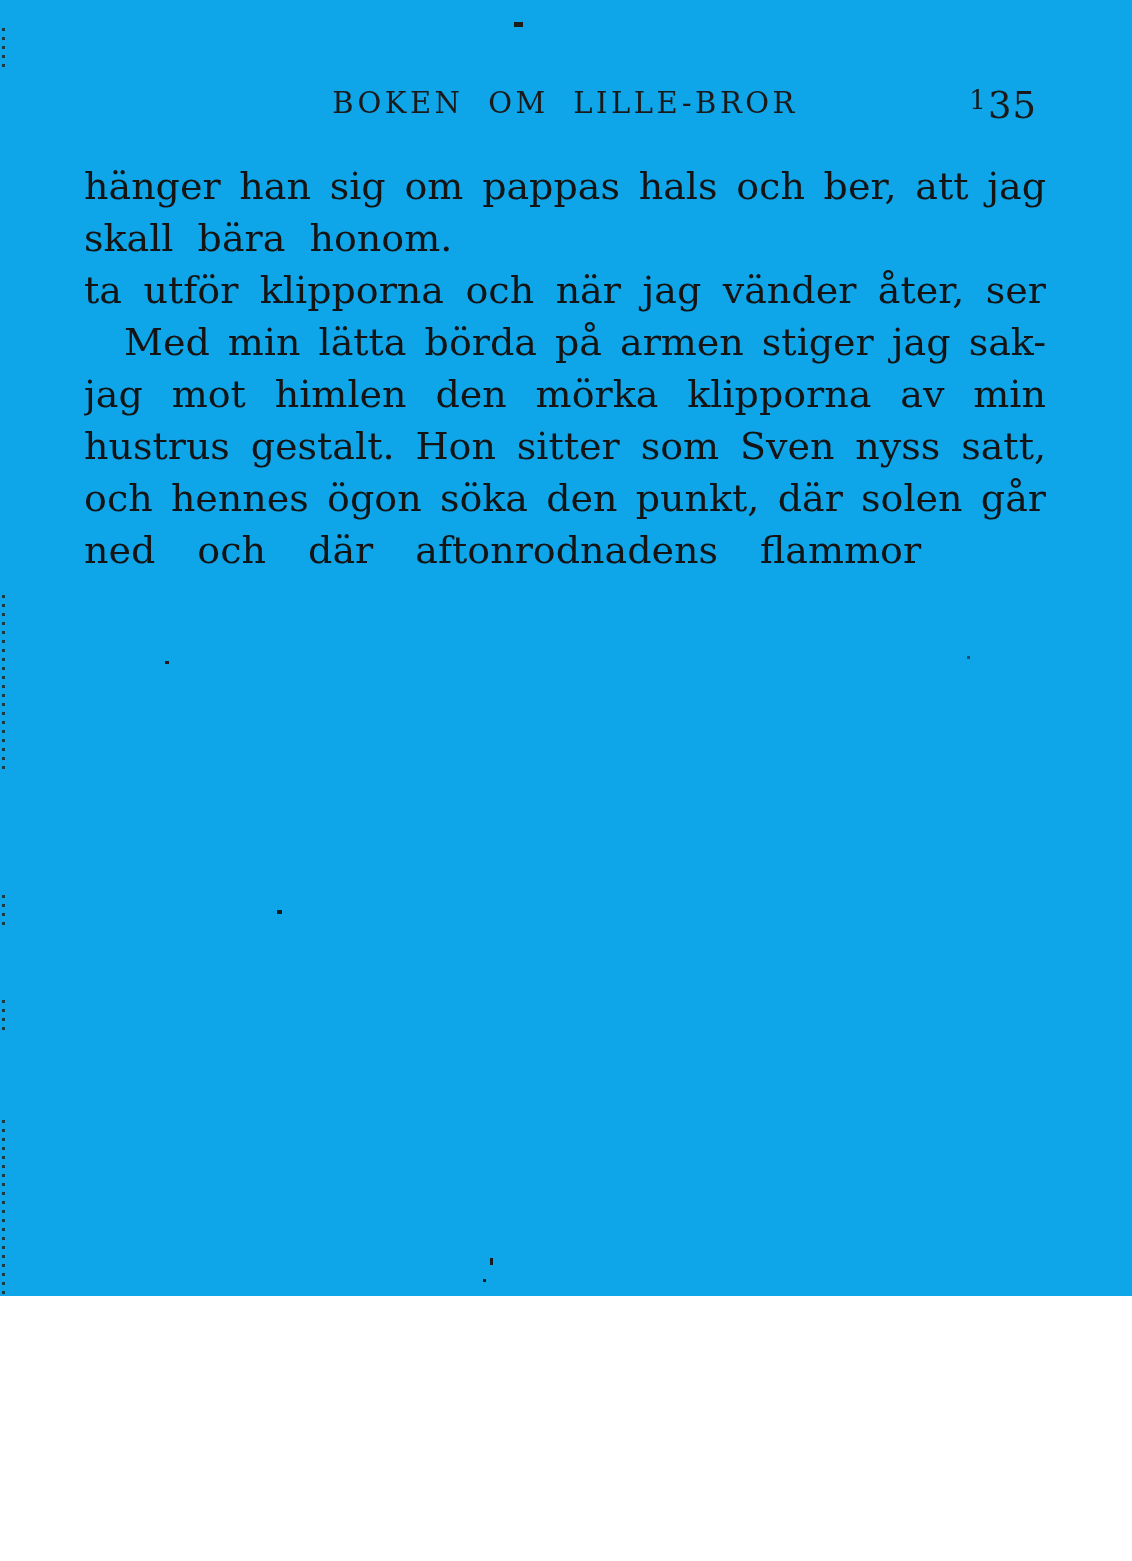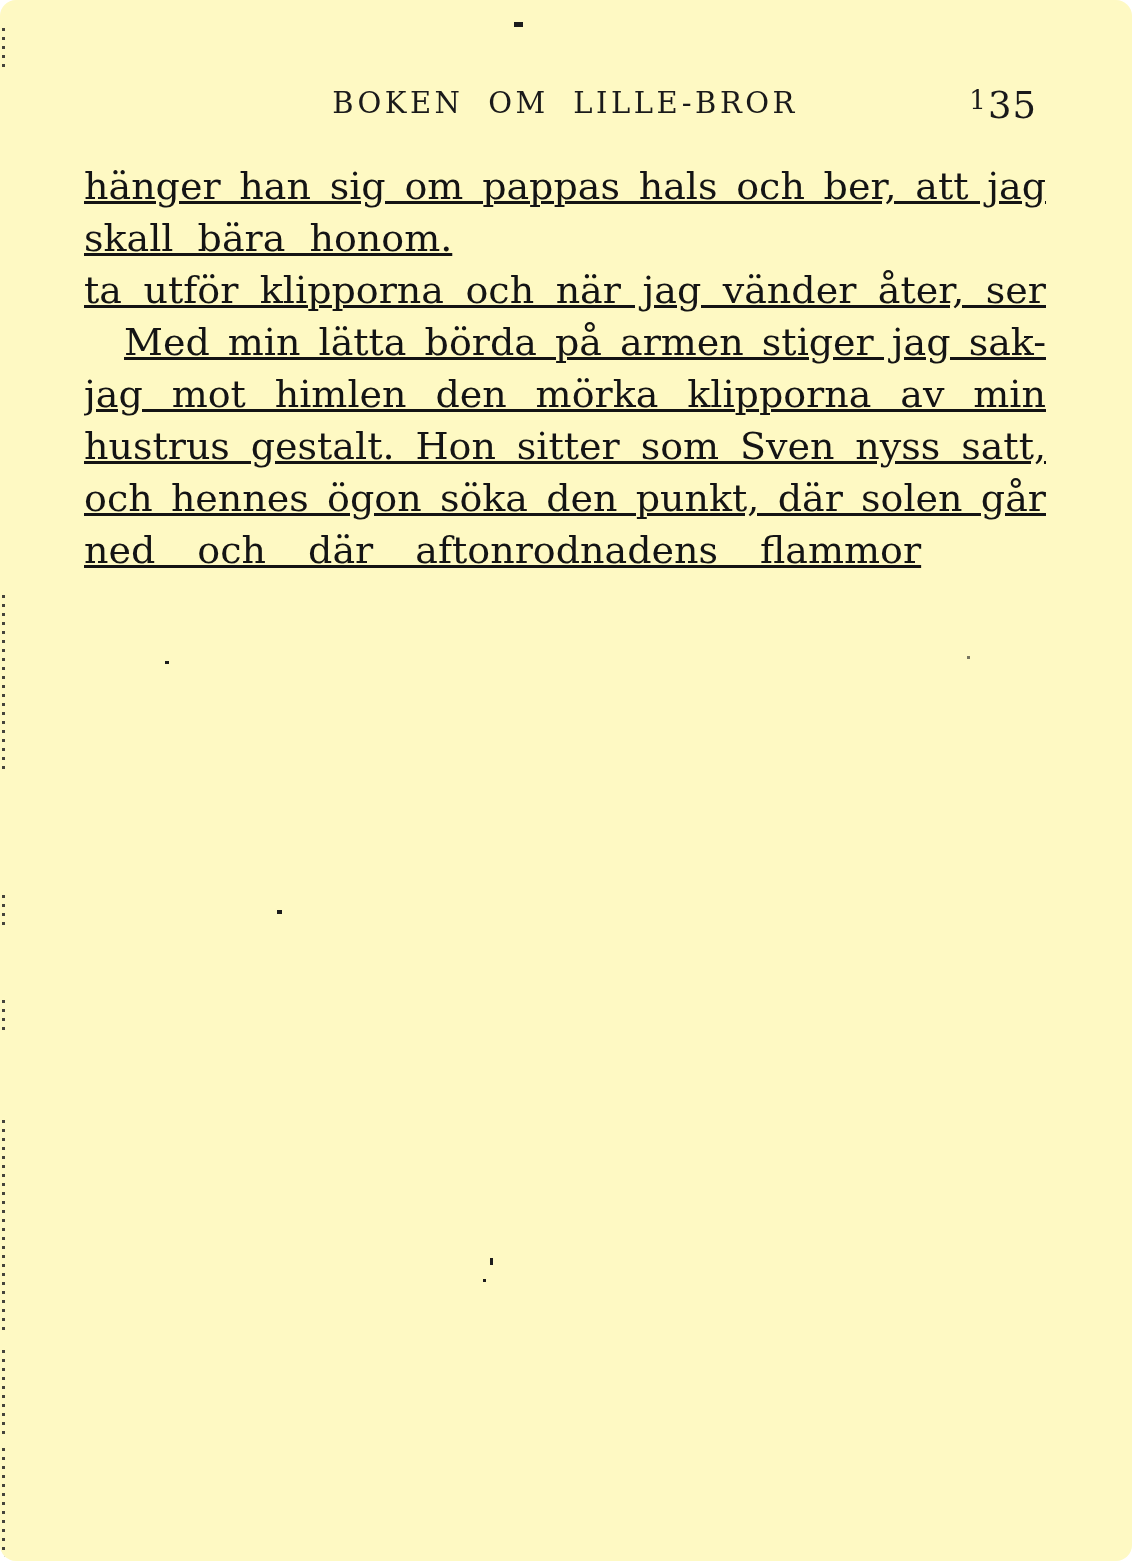--- a/index.html
+++ b/index.html
@@ -1,24 +1,23 @@
 <!DOCTYPE html>
 <html><head>
 <meta charset="utf-8">
 <style>
   html, body { margin: 0; padding: 0; background: #ffffff; }
   .page {
     position: relative;
     width: 1132px;
-    height: 1561px;
-    background: #fef9c3;
+    height: 1296px;
+    background: #0ea5e9;
     overflow: hidden;
     font-family: "DejaVu Serif", "Liberation Serif", serif;
     color: #161616;
-    border-radius: 16px;
   }
 
   
   .running-head {
     position: absolute;
     top: 86px;
     left: 84px;
     width: 962px;
     text-align: center;
     font-size: 29px;
@@ -51,21 +50,20 @@
     width: 962px;
     font-size: 38px;
     line-height: 52px;
     color: #141414;
   }
   .tline {
     text-align: justify;
     text-align-last: justify;
     height: 52px;
     overflow: hidden;
-    text-decoration: underline;
   }
   .tline.indent { text-indent: 40px; }
   .tline.para-end {
     text-align: center;
     text-align-last: left;
     word-spacing: 12px;
   }
   .tline.para-end-wide {
     text-align: left;
     text-align-last: left;

